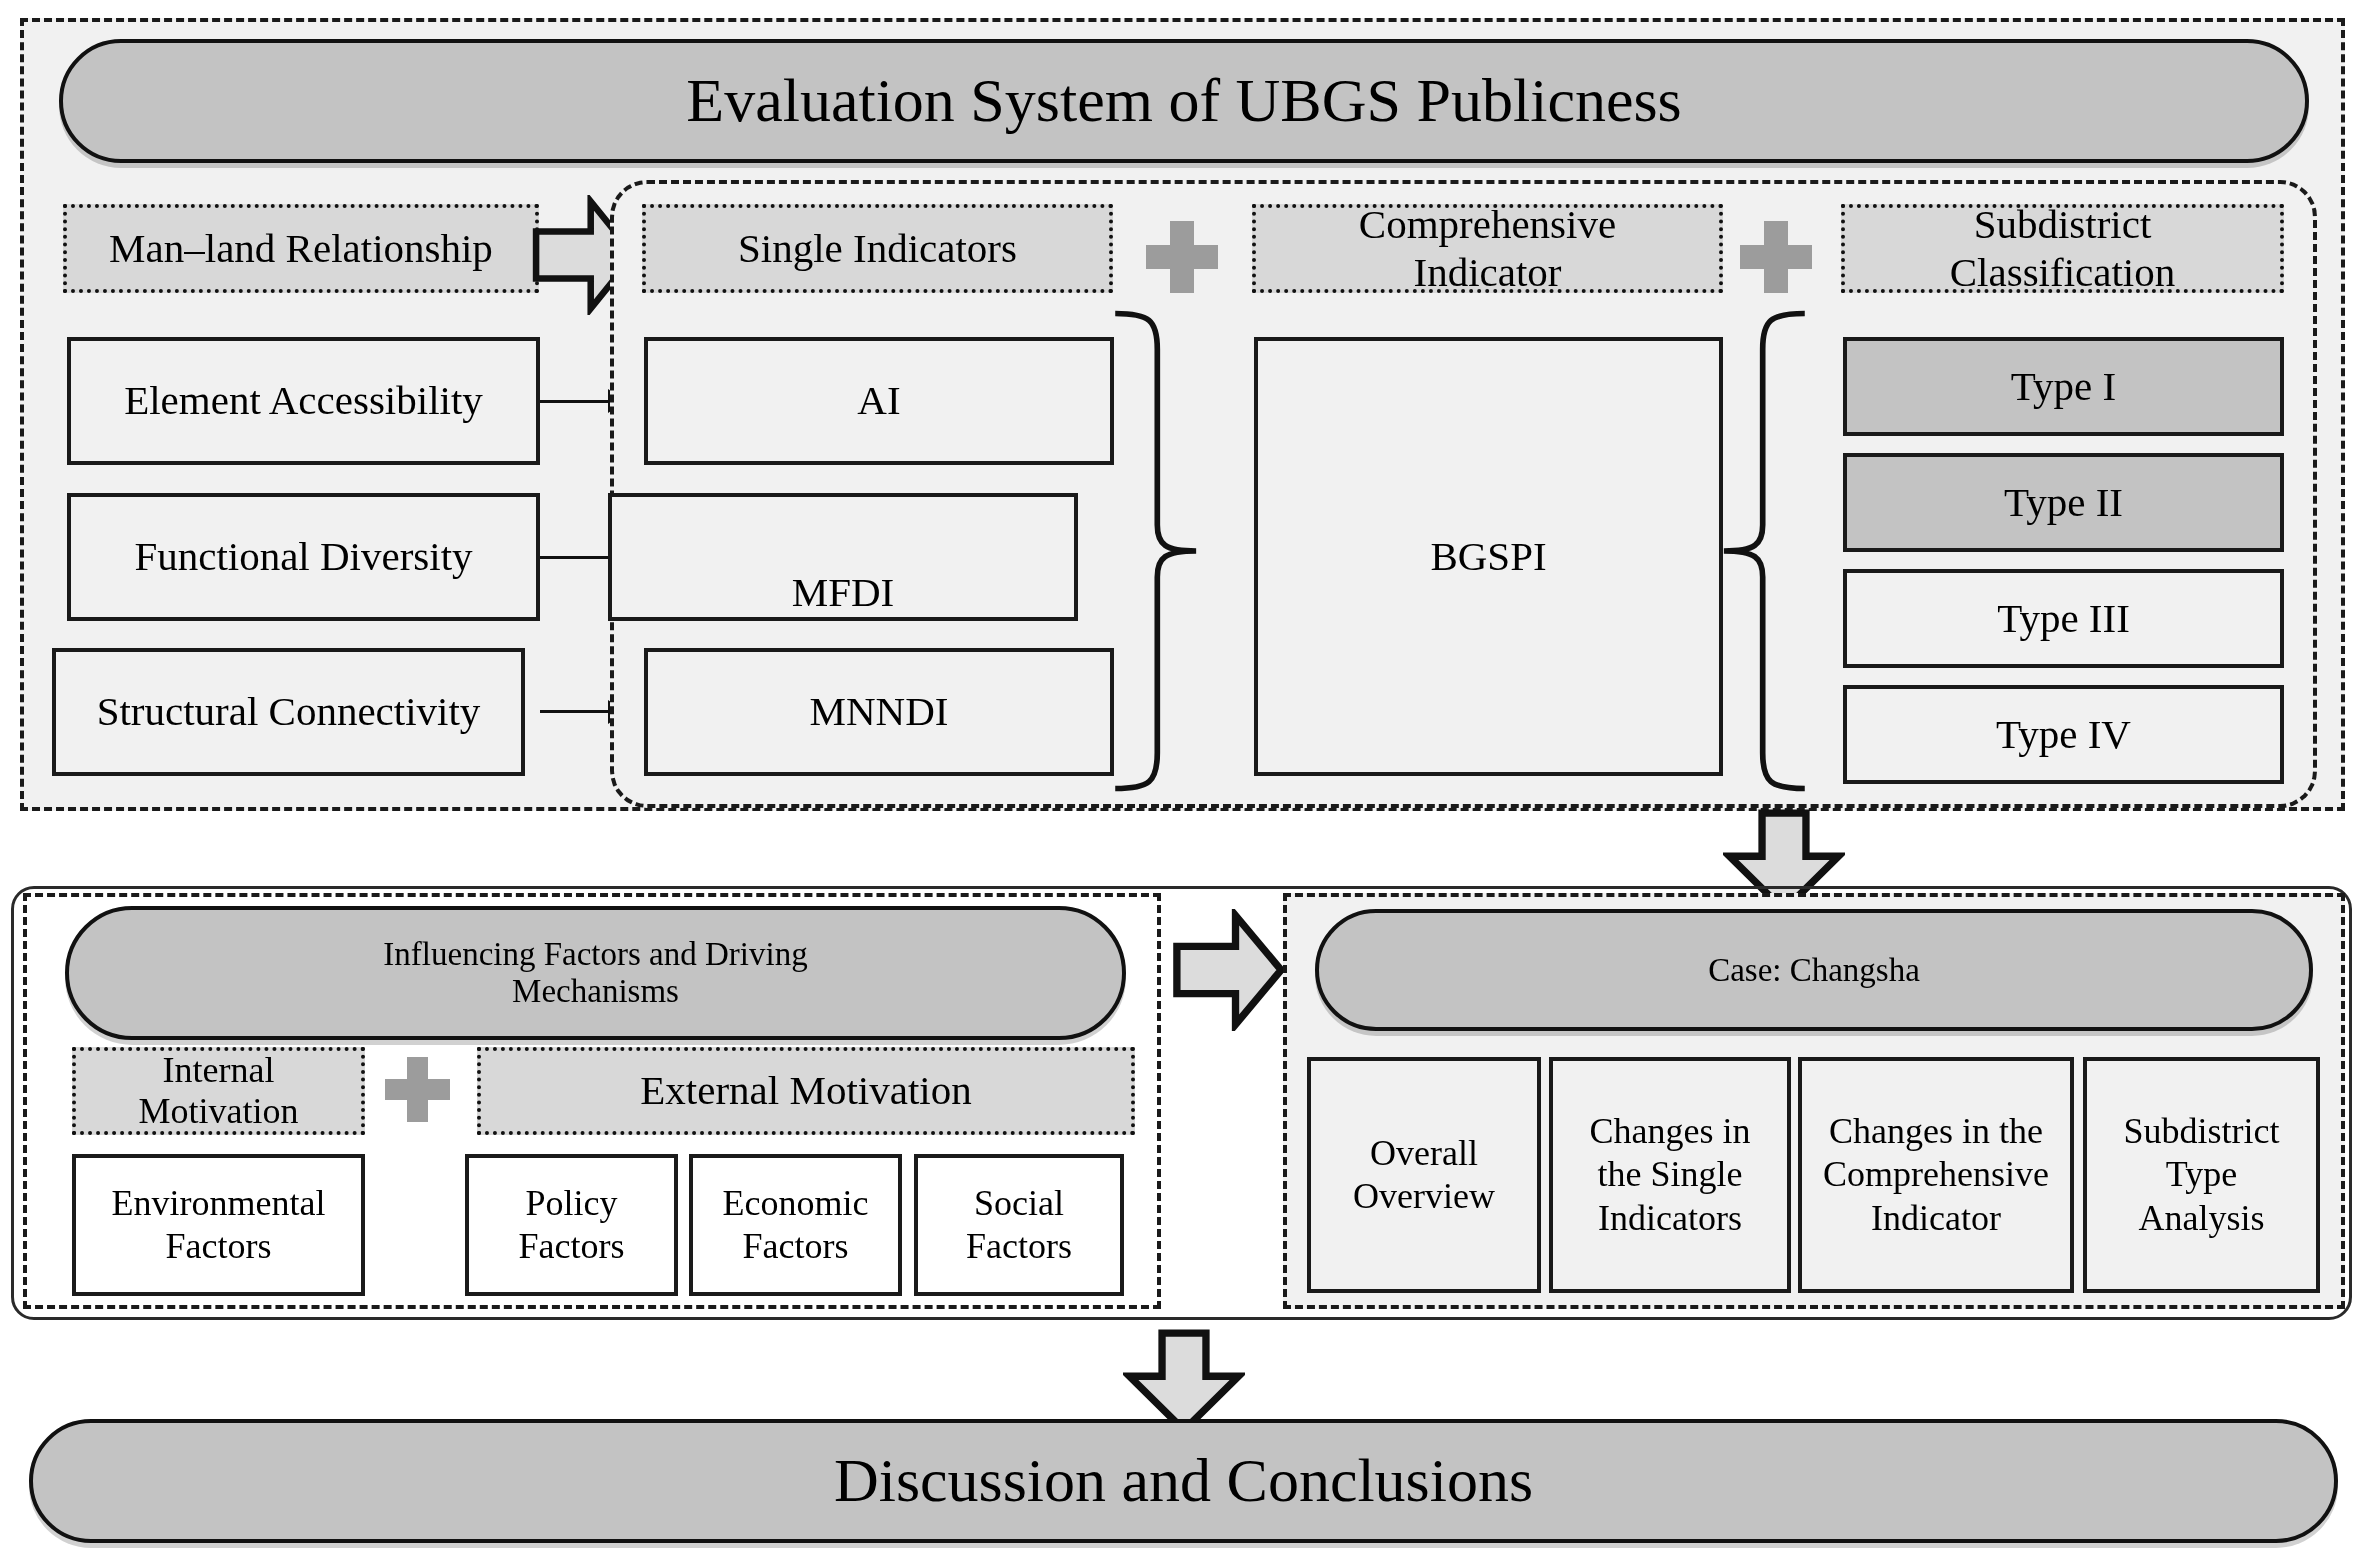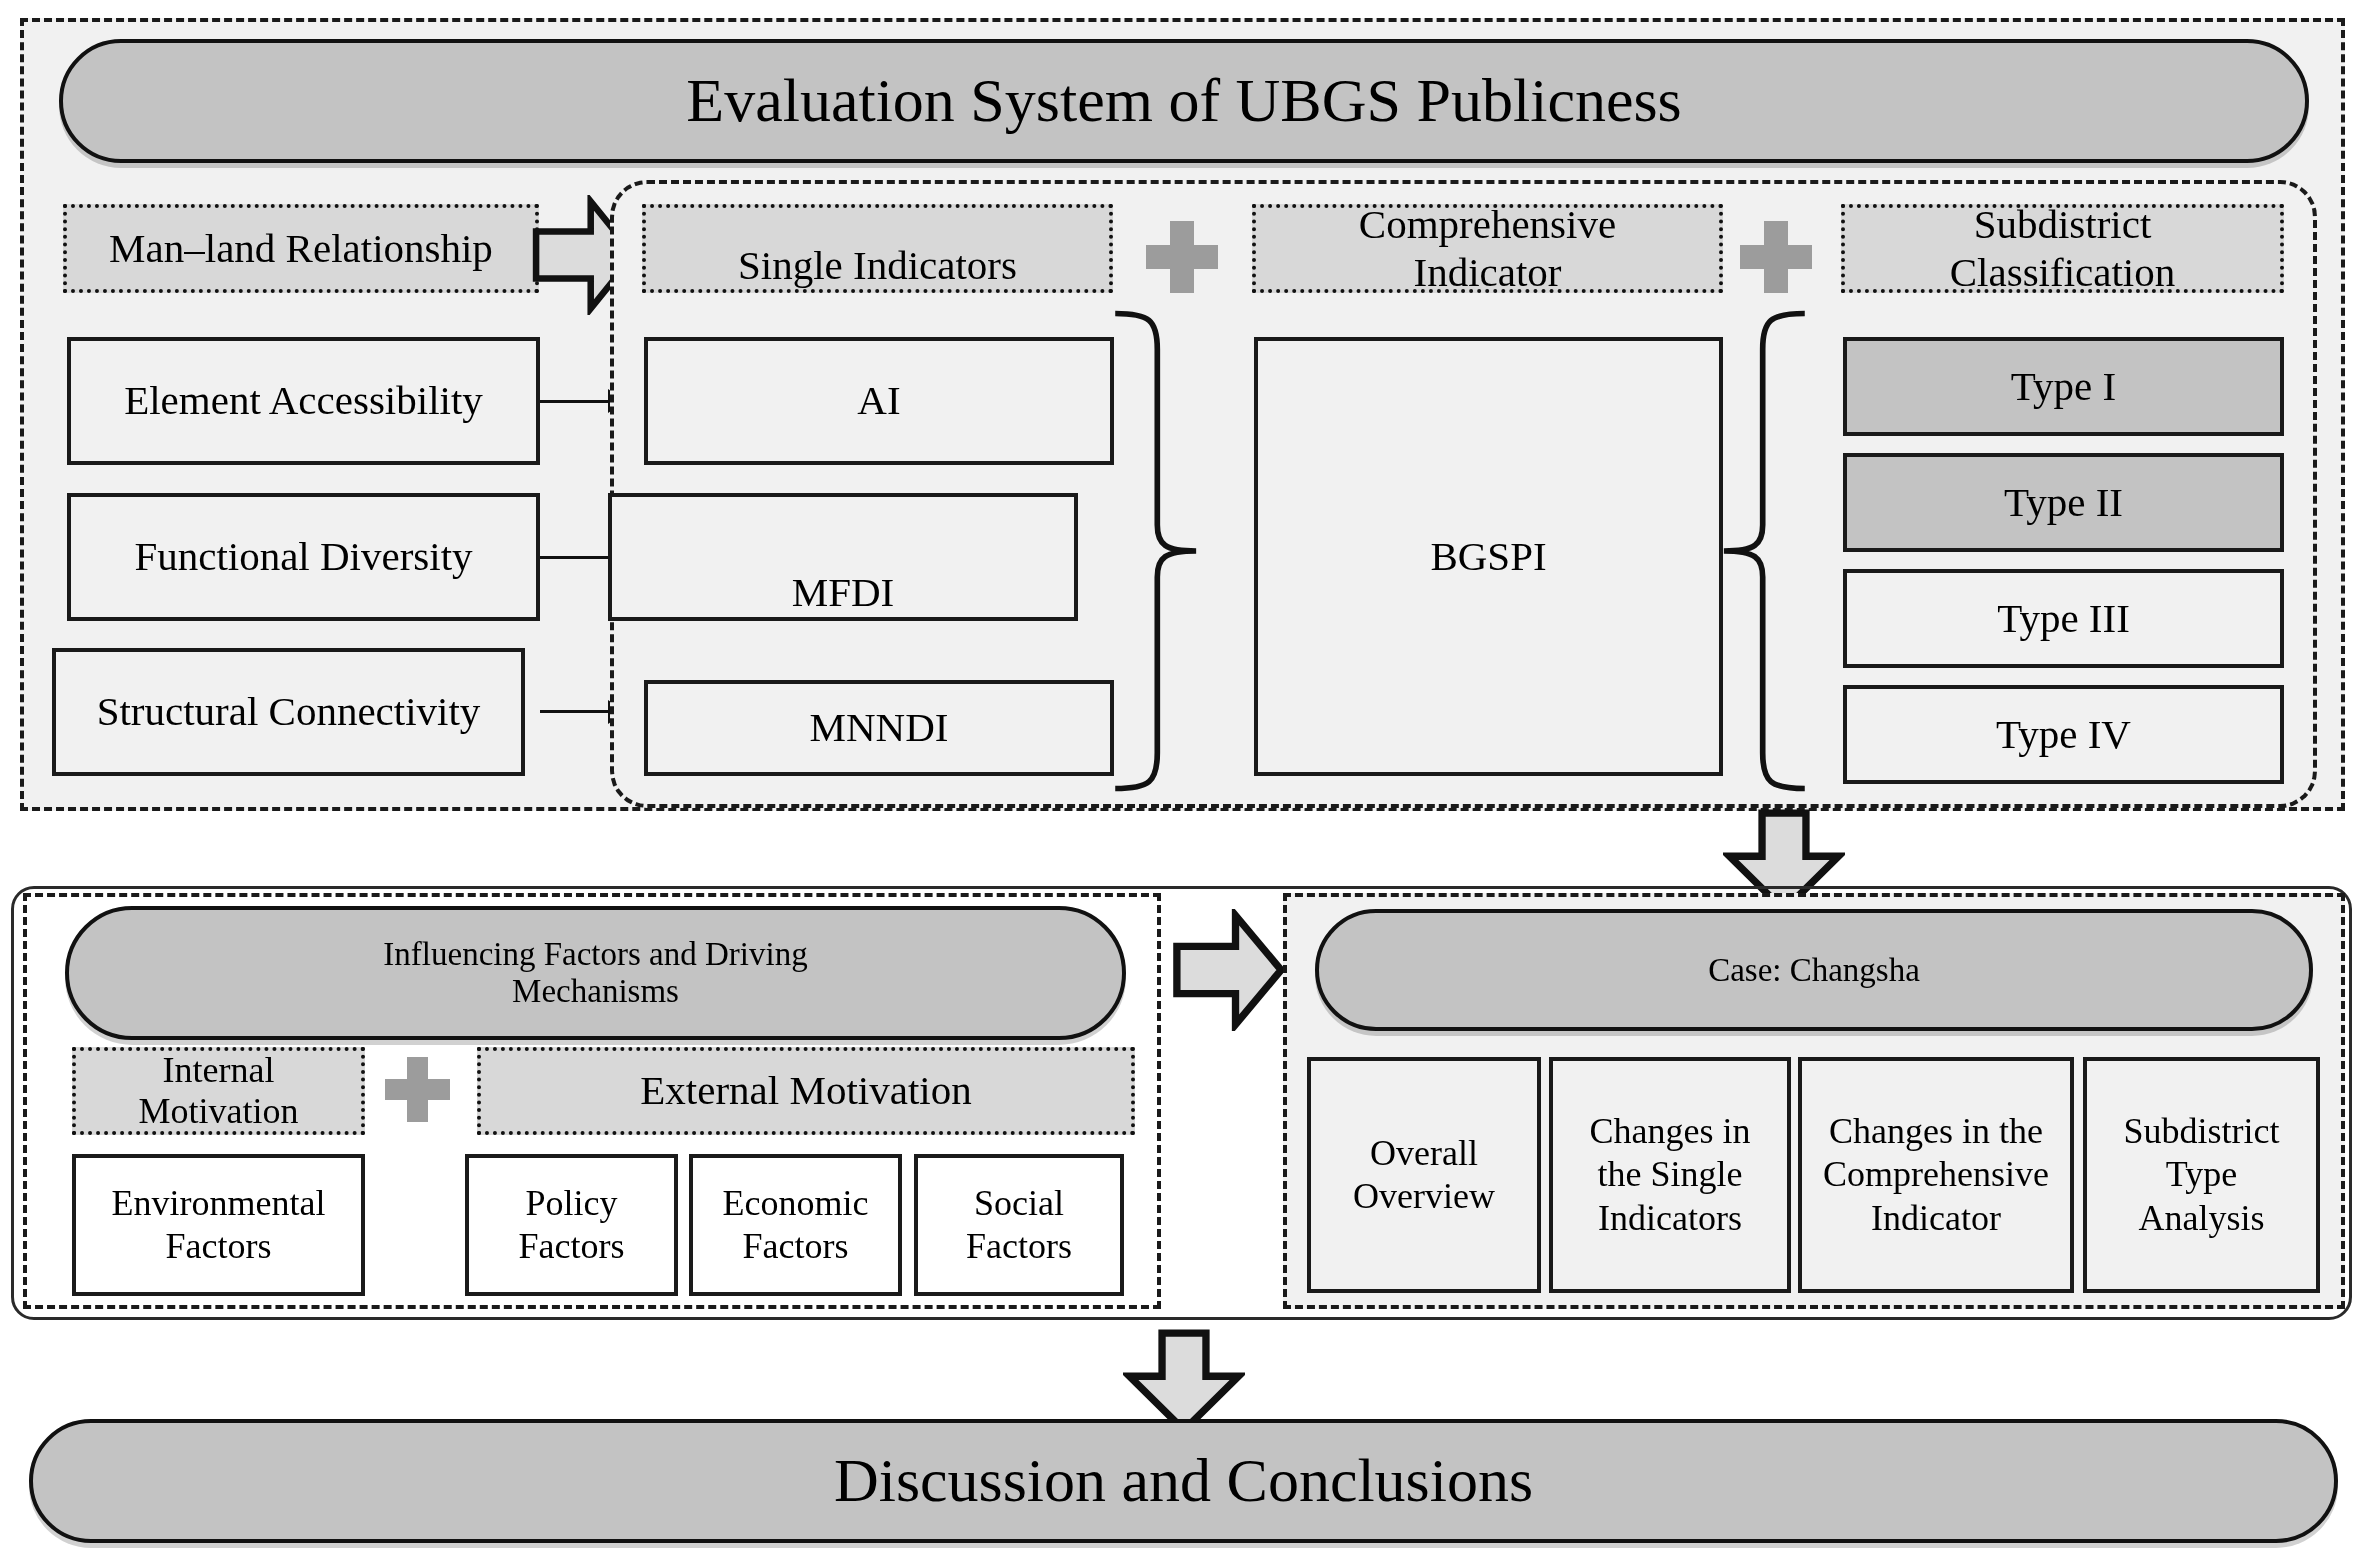--- a/index.html
+++ b/index.html
@@ -103,31 +103,31 @@
 
   <div class="conn" style="left:540px;top:400px;width:70px;"></div>
   <div class="conn-head" style="left:608px;top:389px;"></div>
   <div class="conn" style="left:540px;top:556px;width:70px;"></div>
   <div class="conn-head" style="left:608px;top:545px;"></div>
   <div class="conn" style="left:540px;top:710px;width:70px;"></div>
   <div class="conn-head" style="left:608px;top:700px;"></div>
 
   <div class="abs dashed-panel" style="left:610px;top:180px;width:1707px;height:628px;border-radius:37px;"></div>
 
-  <div class="abs chip t-lg" style="left:642px;top:204px;width:471px;height:89px;align-items:flex-end;">
+  <div class="abs chip t-lg" style="left:642px;top:204px;width:471px;height:89px;">
     <span>Single Indicators</span>
   </div>
 
   <div class="abs box t-lg" style="left:644px;top:337px;width:470px;height:128px;">
     <span>AI</span>
   </div>
   <div class="abs box t-lg" style="left:608px;top:493px;width:470px;height:128px;align-items:flex-end;">
     <span>MFDI</span>
   </div>
-  <div class="abs box t-lg" style="left:644px;top:680px;width:470px;height:96px;align-items:center;">
+  <div class="abs box t-lg" style="left:644px;top:648px;width:470px;height:128px;align-items:center;">
     <span>MNNDI</span>
   </div>
 
   <div class="brace" style="left:1112px;top:307px;width:89px;height:488px;">
     <svg viewBox="0 0 110 600" preserveAspectRatio="none">
       <path d="M4,8 C46,8 56,16 56,52 L56,268 C56,292 66,300 104,300
                C66,300 56,308 56,332 L56,548 C56,584 46,592 4,592" fill="none" stroke="#111" stroke-width="7"></path>
     </svg>
   </div>
 

